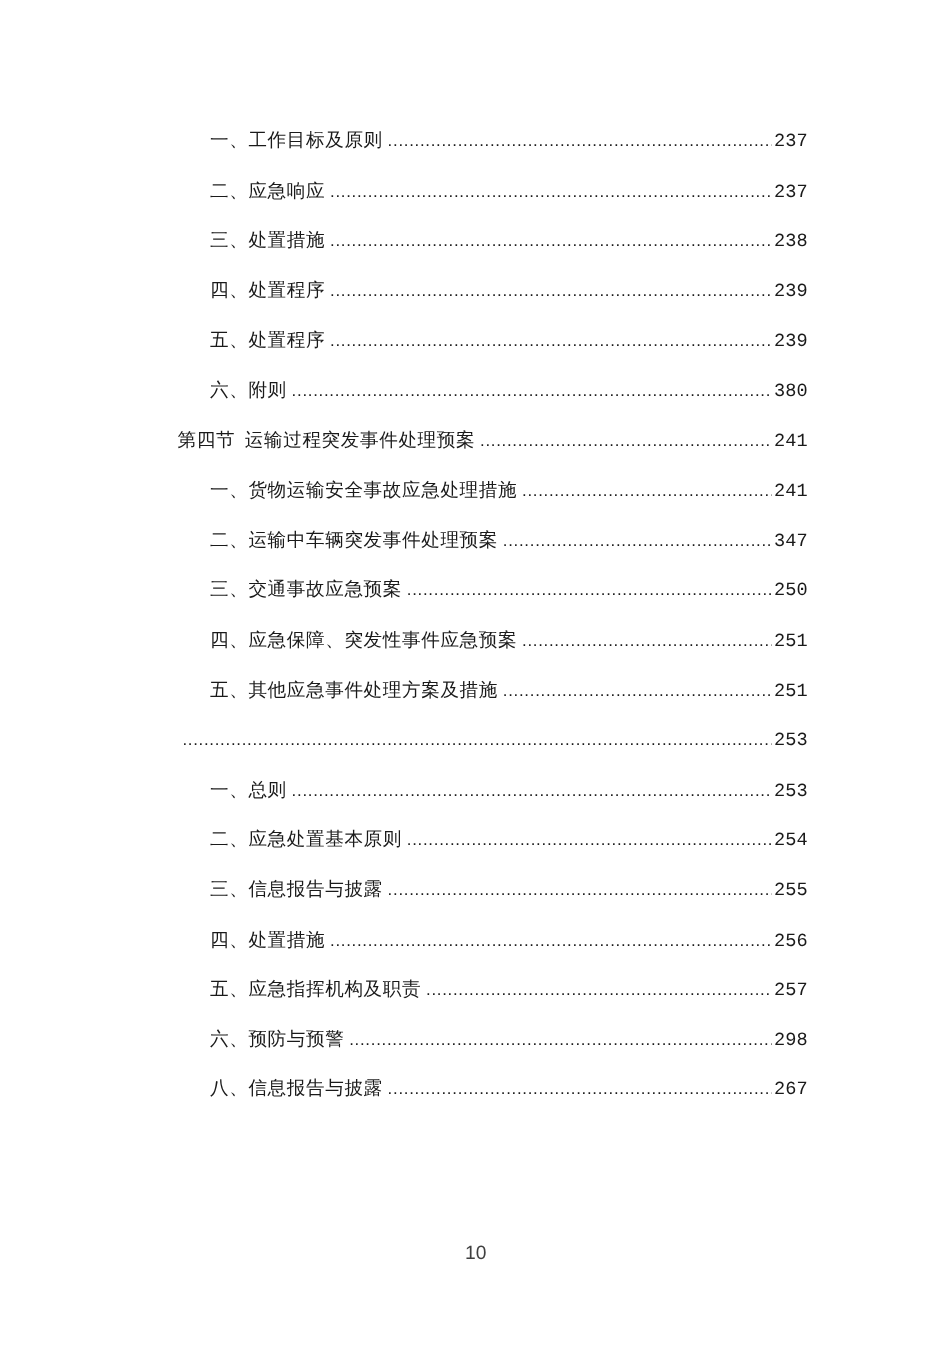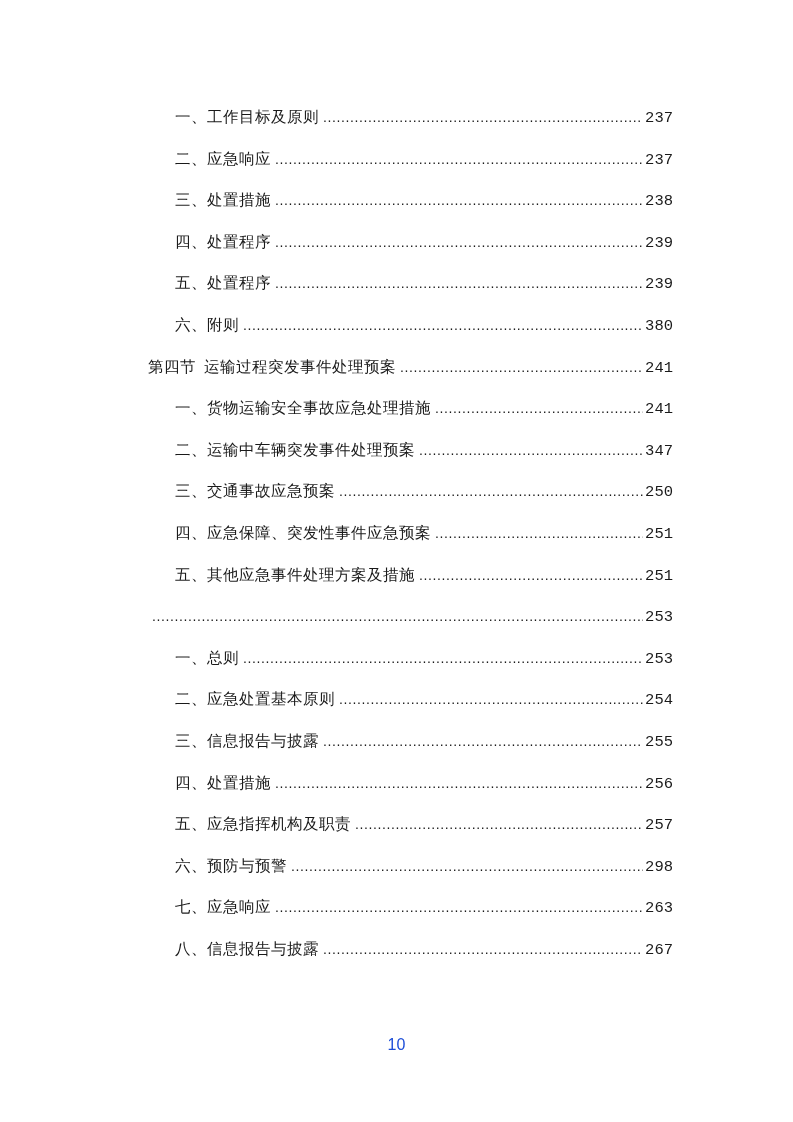--- a/index.html
+++ b/index.html
@@ -68,21 +68,21 @@
       min-width: 28px;
     }
     .page-number {
       position: absolute;
       left: 0;
       width: 793px;
       top: 1036px;
       text-align: center;
       font-family: "Liberation Sans", sans-serif;
       font-size: 16px;
-      color: #1d4ed8;
+      color: #404040;
     }
   </style>
 </head>
 <body>
 
 <div class="toc">
 
   <div class="toc-row level-2">
     <div class="inner">
       <span class="toc-title">一、工作目标及原则</span>
@@ -229,27 +229,20 @@
   </div>
 
   <div class="toc-row level-2">
     <div class="inner">
       <span class="toc-title">六、预防与预警</span>
       <span class="toc-leader"></span>
       <span class="toc-page">298</span>
     </div>
   </div>
 
-  <div class="toc-row level-2">
-    <div class="inner">
-      <span class="toc-title">七、应急响应</span>
-      <span class="toc-leader"></span>
-      <span class="toc-page">263</span>
-    </div>
-  </div>
 
   <div class="toc-row level-2">
     <div class="inner">
       <span class="toc-title">八、信息报告与披露</span>
       <span class="toc-leader"></span>
       <span class="toc-page">267</span>
     </div>
   </div>
 
 </div>

